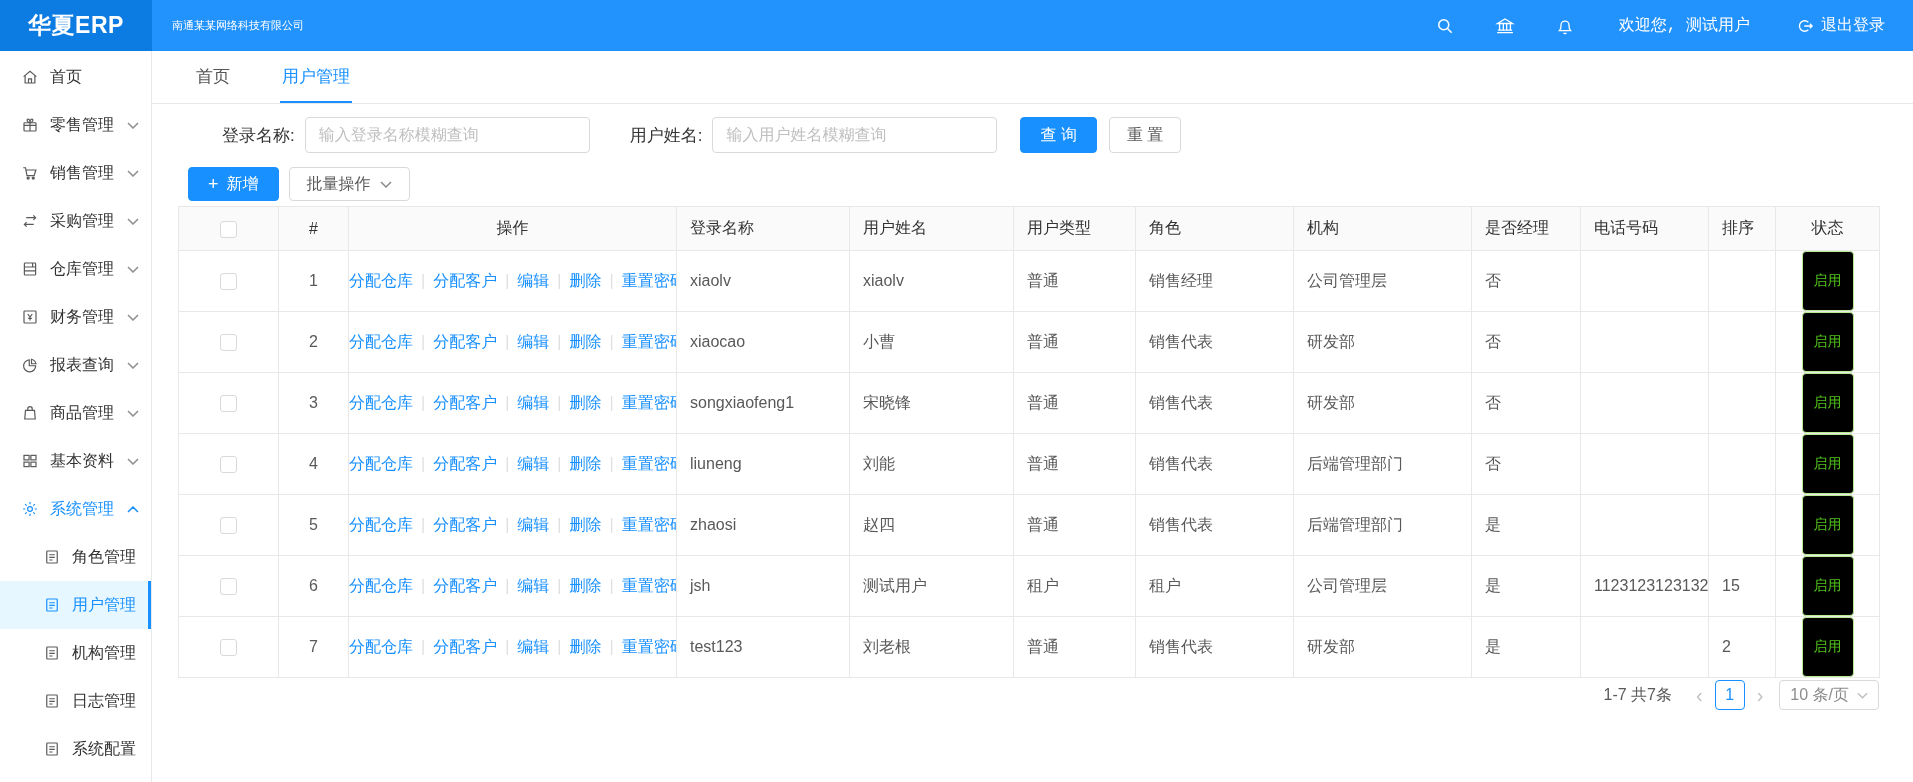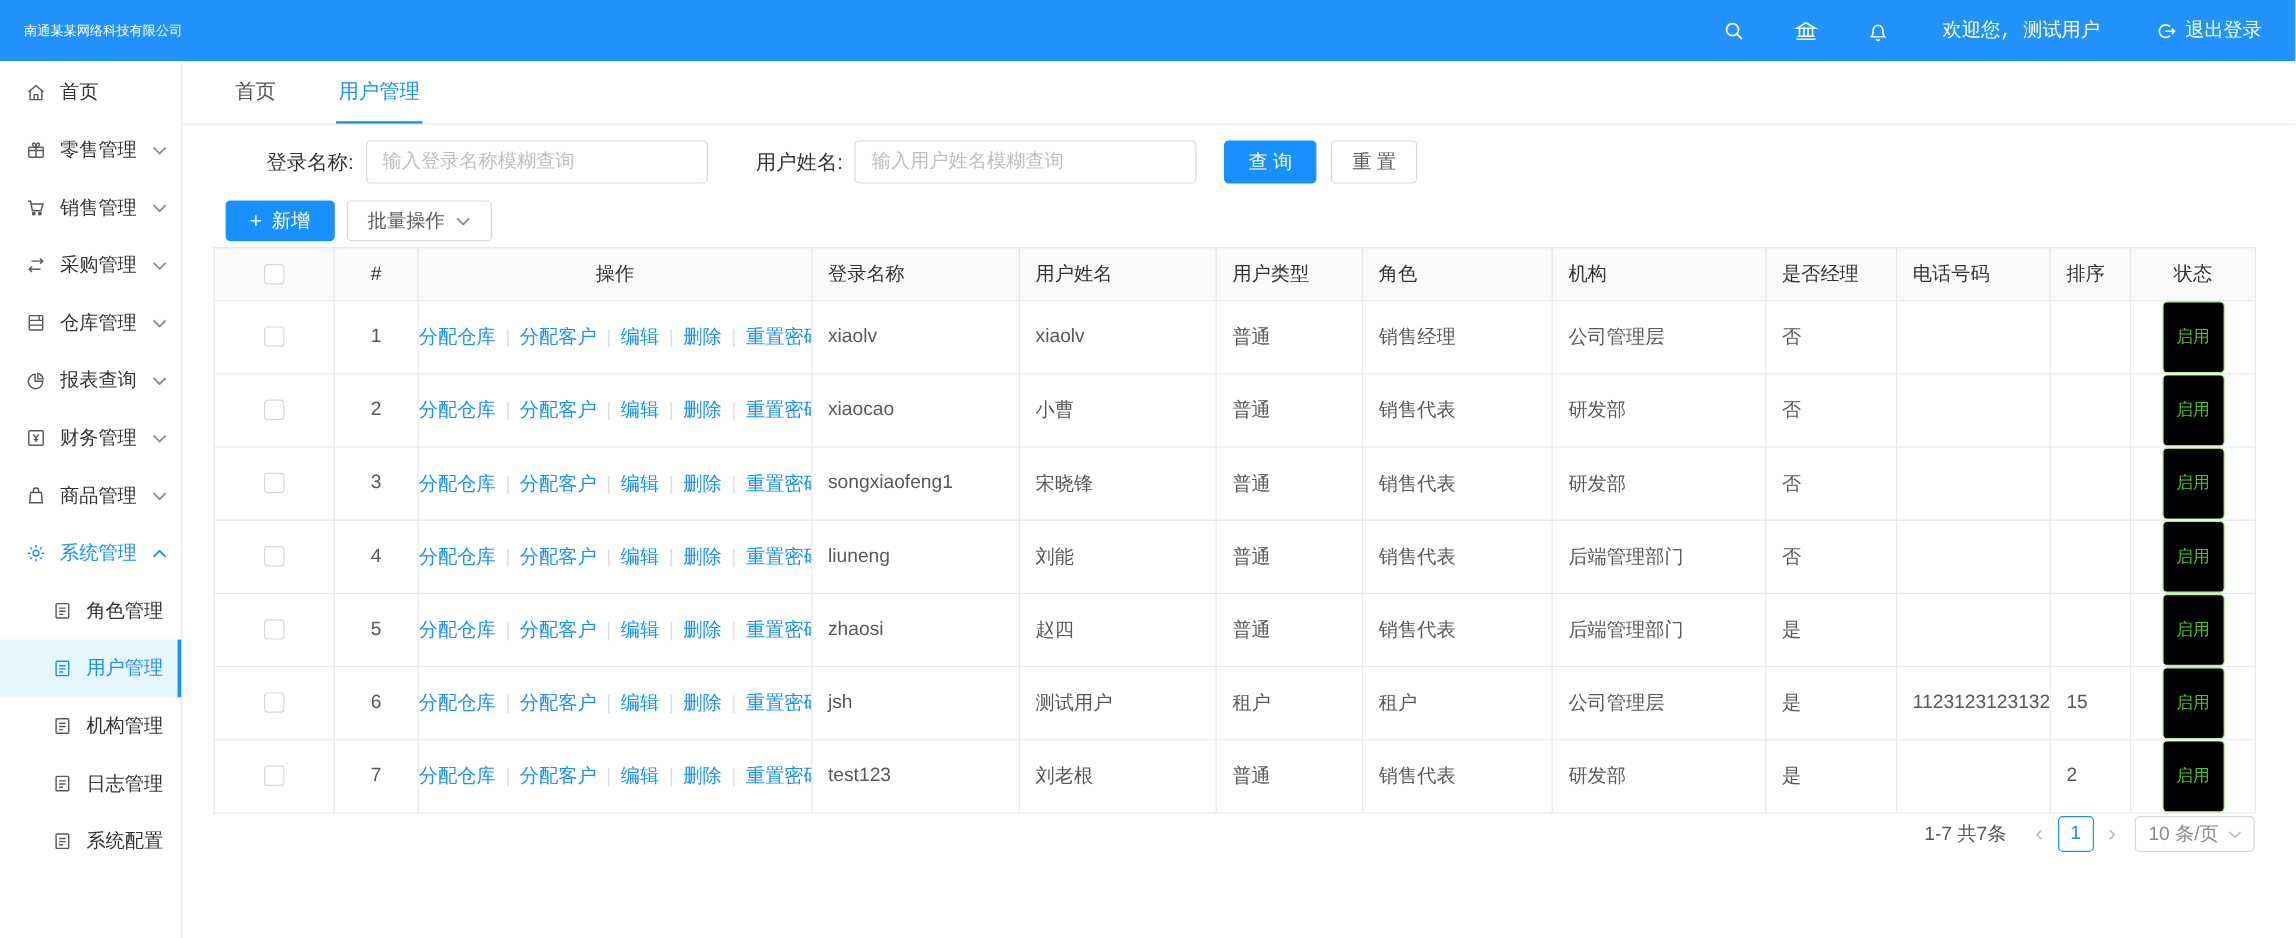--- a/index.html
+++ b/index.html
@@ -86,20 +86,21 @@
   .pg-num { width:30px; height:30px; border:1px solid #1890ff; border-radius:4px; color:#1890ff;
     display:inline-flex; align-items:center; justify-content:center; margin:0 6px; cursor:pointer; }
   .pg-size { height:30px; border:1px solid #d9d9d9; border-radius:4px; margin-left:10px;
     padding:0 10px; display:inline-flex; align-items:center; color:#8c8c8c; cursor:pointer; }
   .pg-size .chev-d { margin-left:8px; color:#bfbfbf; display:flex; }
 </style>
 </head>
 <body>
 
 <header class="topbar">
+  <div class="logo">华夏ERP</div>
   <div class="company">南通某某网络科技有限公司</div>
   <div class="top-right">
     <span class="hicon">
       <svg viewBox="0 0 24 24">
           <circle cx="10.5" cy="10.5" r="6" fill="none" stroke="currentColor" stroke-width="1.8"></circle>
           <path d="M15 15 L20 20" stroke="currentColor" stroke-width="1.8"></path>
         </svg>
     </span>
     <span class="hicon">
       <svg viewBox="0 0 24 24" fill="none" stroke="currentColor" stroke-width="1.6">
@@ -193,53 +194,69 @@
         <span>仓库管理</span>
         <span class="chev down">
           <svg width="12" height="7" viewBox="0 0 12 7">
             <path d="M1 1 L6 6 L11 1" fill="none" stroke="currentColor" stroke-width="1.5"></path>
           </svg>
         </span>
       </div>
       <div class="menu-item">
         <span class="mi-icon">
           <svg viewBox="0 0 24 24" fill="none" stroke="currentColor" stroke-width="1.6">
+            <rect x="4" y="4" width="16" height="16" rx="1"></rect>
+            <path d="M9 8 L12 12 L15 8 M12 12 V16.5 M9.5 13.8 H14.5"></path>
+          </svg>
+        </span>
+        <span>财务管理</span>
+        <span class="chev down">
+          <svg width="12" height="7" viewBox="0 0 12 7">
+            <path d="M1 1 L6 6 L11 1" fill="none" stroke="currentColor" stroke-width="1.5"></path>
+          </svg>
+        </span>
+      </div>
+      <div class="menu-item">
+        <span class="mi-icon">
+          <svg viewBox="0 0 24 24" fill="none" stroke="currentColor" stroke-width="1.6">
             <path d="M11 5.2 A8 8 0 1 0 19.5 13 L11 13 Z"></path>
             <path d="M14 4.3 A8 8 0 0 1 20 10.3 L14 10.3 Z"></path>
           </svg>
         </span>
         <span>报表查询</span>
         <span class="chev down">
           <svg width="12" height="7" viewBox="0 0 12 7">
             <path d="M1 1 L6 6 L11 1" fill="none" stroke="currentColor" stroke-width="1.5"></path>
           </svg>
         </span>
       </div>
       <div class="menu-item">
         <span class="mi-icon">
           <svg viewBox="0 0 24 24" fill="none" stroke="currentColor" stroke-width="1.6">
-            <rect x="4" y="4" width="16" height="16" rx="1"></rect>
-            <path d="M9 8 L12 12 L15 8 M12 12 V16.5 M9.5 13.8 H14.5"></path>
-          </svg>
-        </span>
-        <span>财务管理</span>
-        <span class="chev down">
-          <svg width="12" height="7" viewBox="0 0 12 7">
-            <path d="M1 1 L6 6 L11 1" fill="none" stroke="currentColor" stroke-width="1.5"></path>
-          </svg>
-        </span>
-      </div>
-      <div class="menu-item">
-        <span class="mi-icon">
-          <svg viewBox="0 0 24 24" fill="none" stroke="currentColor" stroke-width="1.6">
             <path d="M6 8.5 H18 L19 20 H5 Z"></path>
             <path d="M9 8.5 V6.5 a3 3 0 0 1 6 0 V8.5"></path>
           </svg>
         </span>
         <span>商品管理</span>
+        <span class="chev down">
+          <svg width="12" height="7" viewBox="0 0 12 7">
+            <path d="M1 1 L6 6 L11 1" fill="none" stroke="currentColor" stroke-width="1.5"></path>
+          </svg>
+        </span>
+      </div>
+      <div class="menu-item">
+        <span class="mi-icon">
+          <svg viewBox="0 0 24 24" fill="none" stroke="currentColor" stroke-width="1.6">
+            <rect x="4" y="4.5" width="6.8" height="6"></rect>
+            <rect x="13.2" y="4.5" width="6.8" height="6"></rect>
+            <rect x="4" y="13.5" width="6.8" height="6"></rect>
+            <rect x="13.2" y="13.5" width="6.8" height="6"></rect>
+          </svg>
+        </span>
+        <span>基本资料</span>
         <span class="chev down">
           <svg width="12" height="7" viewBox="0 0 12 7">
             <path d="M1 1 L6 6 L11 1" fill="none" stroke="currentColor" stroke-width="1.5"></path>
           </svg>
         </span>
       </div>
       <div class="menu-item open-parent">
         <span class="mi-icon">
           <svg viewBox="0 0 24 24" fill="none" stroke="currentColor" stroke-width="1.6">
             <circle cx="12" cy="12" r="3.2"></circle>

